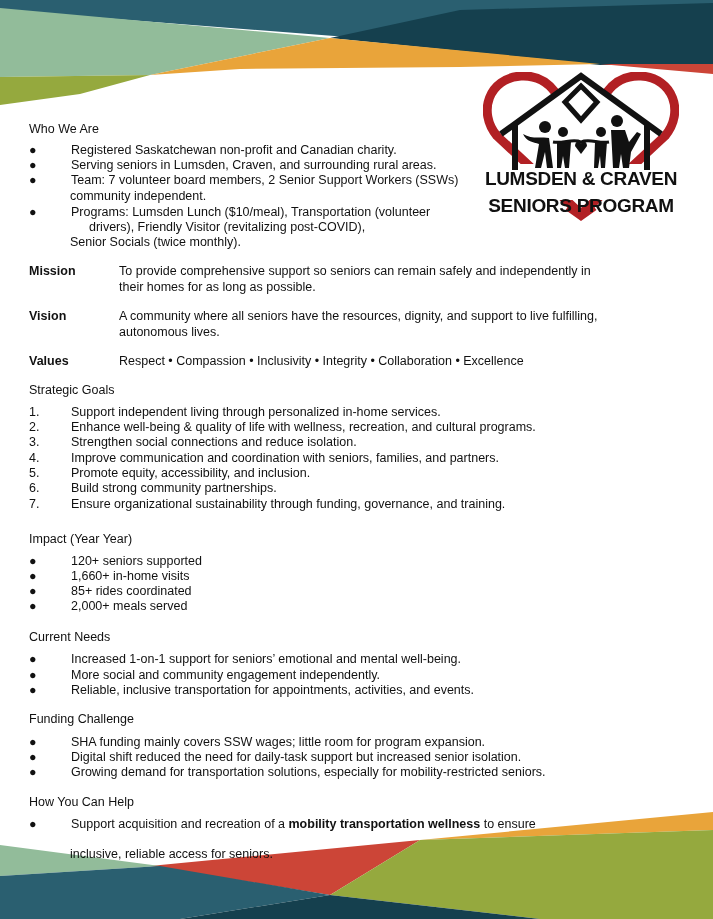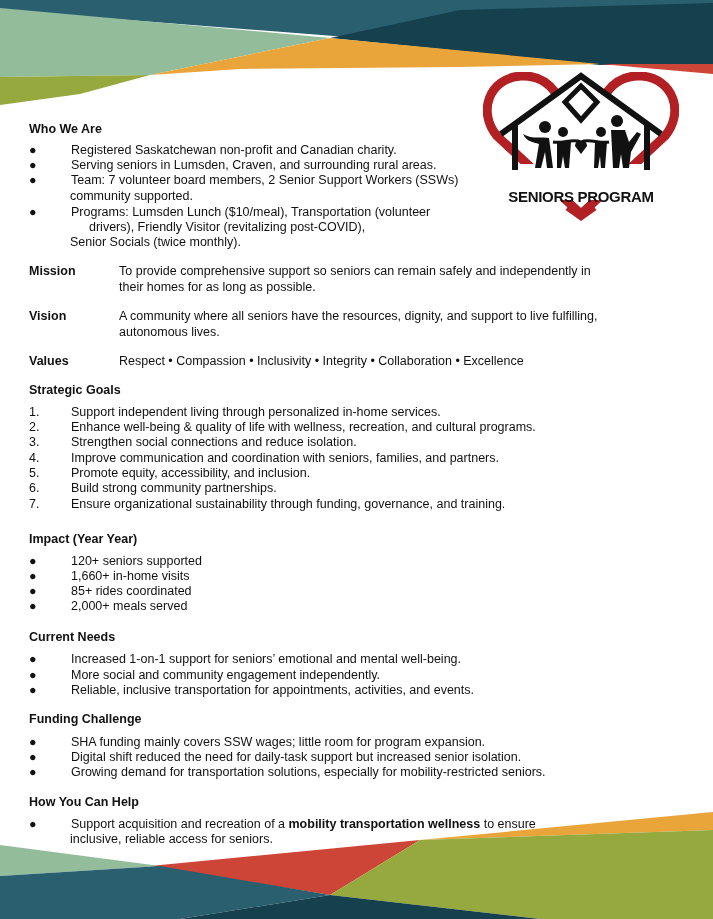--- a/index.html
+++ b/index.html
@@ -5,24 +5,24 @@
   html, body { margin: 0; padding: 0; background: #ffffff; }
   body { width: 713px; height: 919px; position: relative; overflow: hidden;
          font-family: "Liberation Sans", sans-serif; color: #111; }
   .banner { position: absolute; left: 0; width: 713px; }
   .banner-top { top: 0; height: 110px; }
   .banner-bottom { top: 800px; height: 119px; }
   .logo { position: absolute; left: 483px; top: 72px; width: 196px; height: 150px; }
   .logo-text { position: absolute; left: 0; width: 196px; text-align: center; font-weight: bold;
                color: #111; letter-spacing: -0.3px; }
   .logo-line1 { top: 96px; font-size: 19px; }
-  .logo-line2 { top: 116px; font-size: 15px; }
+  .logo-line2 { top: 123px; font-size: 19px; }
 
   .content { position: absolute; left: 0; top: 0; width: 713px; font-size: 12.5px; line-height: 15px; }
-  .h { position: absolute; left: 29px; font-weight: bold; font-size: 12.5px; }
+  .h { position: absolute; left: 29px; font-weight: normal; font-size: 12.5px; }
   .bl { position: absolute; left: 29px; width: 480px; }
   .bl .mk { position: absolute; left: 0; top: 0; }
   .bl .tx { position: absolute; left: 42px; white-space: nowrap; }
   .def { position: absolute; left: 29px; }
   .def .lbl { position: absolute; left: 0; font-weight: bold; }
   .def .val { position: absolute; left: 90px; width: 520px; }
   b.hl { font-weight: bold; }
 </style>
 </head>
 <body>
@@ -55,38 +55,39 @@
     <circle cx="134" cy="49" r="6" fill="#111"></circle>
     <path d="M40,62 C50,68 60,64 66,66 L70,96 L64,96 L62,80 L58,96 L52,96 L56,72 C50,70 44,70 40,62 Z" fill="#111"></path>
     <path d="M74,70 L88,70 L86,96 L82,96 L80,84 L78,96 L74,96 Z" fill="#111"></path>
     <path d="M70,70 C80,72 90,66 98,70 C106,66 116,72 126,70" fill="none" stroke="#111" stroke-width="3"></path>
     <path d="M92,74 C92,68 98,68 98,72 C98,68 104,68 104,74 L98,82 Z" fill="#111"></path>
     <path d="M112,70 L124,70 L122,96 L118,96 L117,84 L115,96 L111,96 Z" fill="#111"></path>
     <path d="M128,58 L142,58 L146,70 L154,60 L158,62 L148,80 L146,96 L140,96 L138,82 L136,96 L130,96 Z" fill="#111"></path>
 
     <polyline points="84,136 98,146 112,136" fill="none" stroke="#B22024" stroke-width="5"></polyline>
   </svg>
+  <div class="logo-text logo-line1">LUMSDEN &amp; CRAVEN</div>
   <div class="logo-text logo-line2">SENIORS PROGRAM</div>
 </div>
 
 <div class="content">
 
   <div class="h" style="top:122px">Who We Are</div>
   <div class="bl" style="top:143px">
     <span class="mk">●</span>
     <span class="tx">Registered Saskatchewan non-profit and Canadian charity.</span>
   </div>
   <div class="bl" style="top:158px">
     <span class="mk">●</span>
     <span class="tx">Serving seniors in Lumsden, Craven, and surrounding rural areas.</span>
   </div>
   <div class="bl" style="top:173px">
     <span class="mk">●</span>
     <span class="tx">Team: 7 volunteer board members, 2 Senior Support Workers (SSWs)</span>
-    <span class="tx" style="top:16px; left:41px">community supported.</span>
+    <span class="tx" style="top:16px; left:41px">community independent.</span>
   </div>
   <div class="bl" style="top:205px">
     <span class="mk">●</span>
     <span class="tx">Programs: Lumsden Lunch ($10/meal), Transportation (volunteer</span>
     <span class="tx" style="top:15px; left:60px">drivers), Friendly Visitor (revitalizing post-COVID),</span>
     <span class="tx" style="top:30px; left:41px">Senior Socials (twice monthly).</span>
   </div>
 
   <div class="def" style="top:264px">
     <span class="lbl">Mission</span>
@@ -187,15 +188,15 @@
   <polygon points="0,45 160,66 0,76" fill="#92BC9A"></polygon>
   <polygon points="0,76 160,66 330,95 180,119 0,119" fill="#2A5F70"></polygon>
   <polygon points="180,119 330,95 540,119" fill="#15404E"></polygon>
 </svg>
 
 <div class="content" style="z-index:2">
   <div class="h" style="top:795px">How You Can Help</div>
   <div class="bl" style="top:817px; width:600px">
     <span class="mk">●</span>
     <span class="tx"><span>Support acquisition and recreation of a </span><b class="hl">mobility transportation wellness</b><span> to ensure</span></span>
-    <span class="tx" style="top:15px; left:41px">inclusive, reliable access for seniors.</span>
+    <span class="tx" style="top:30px; left:41px">inclusive, reliable access for seniors.</span>
   </div>
 </div>
 
 </body></html>

